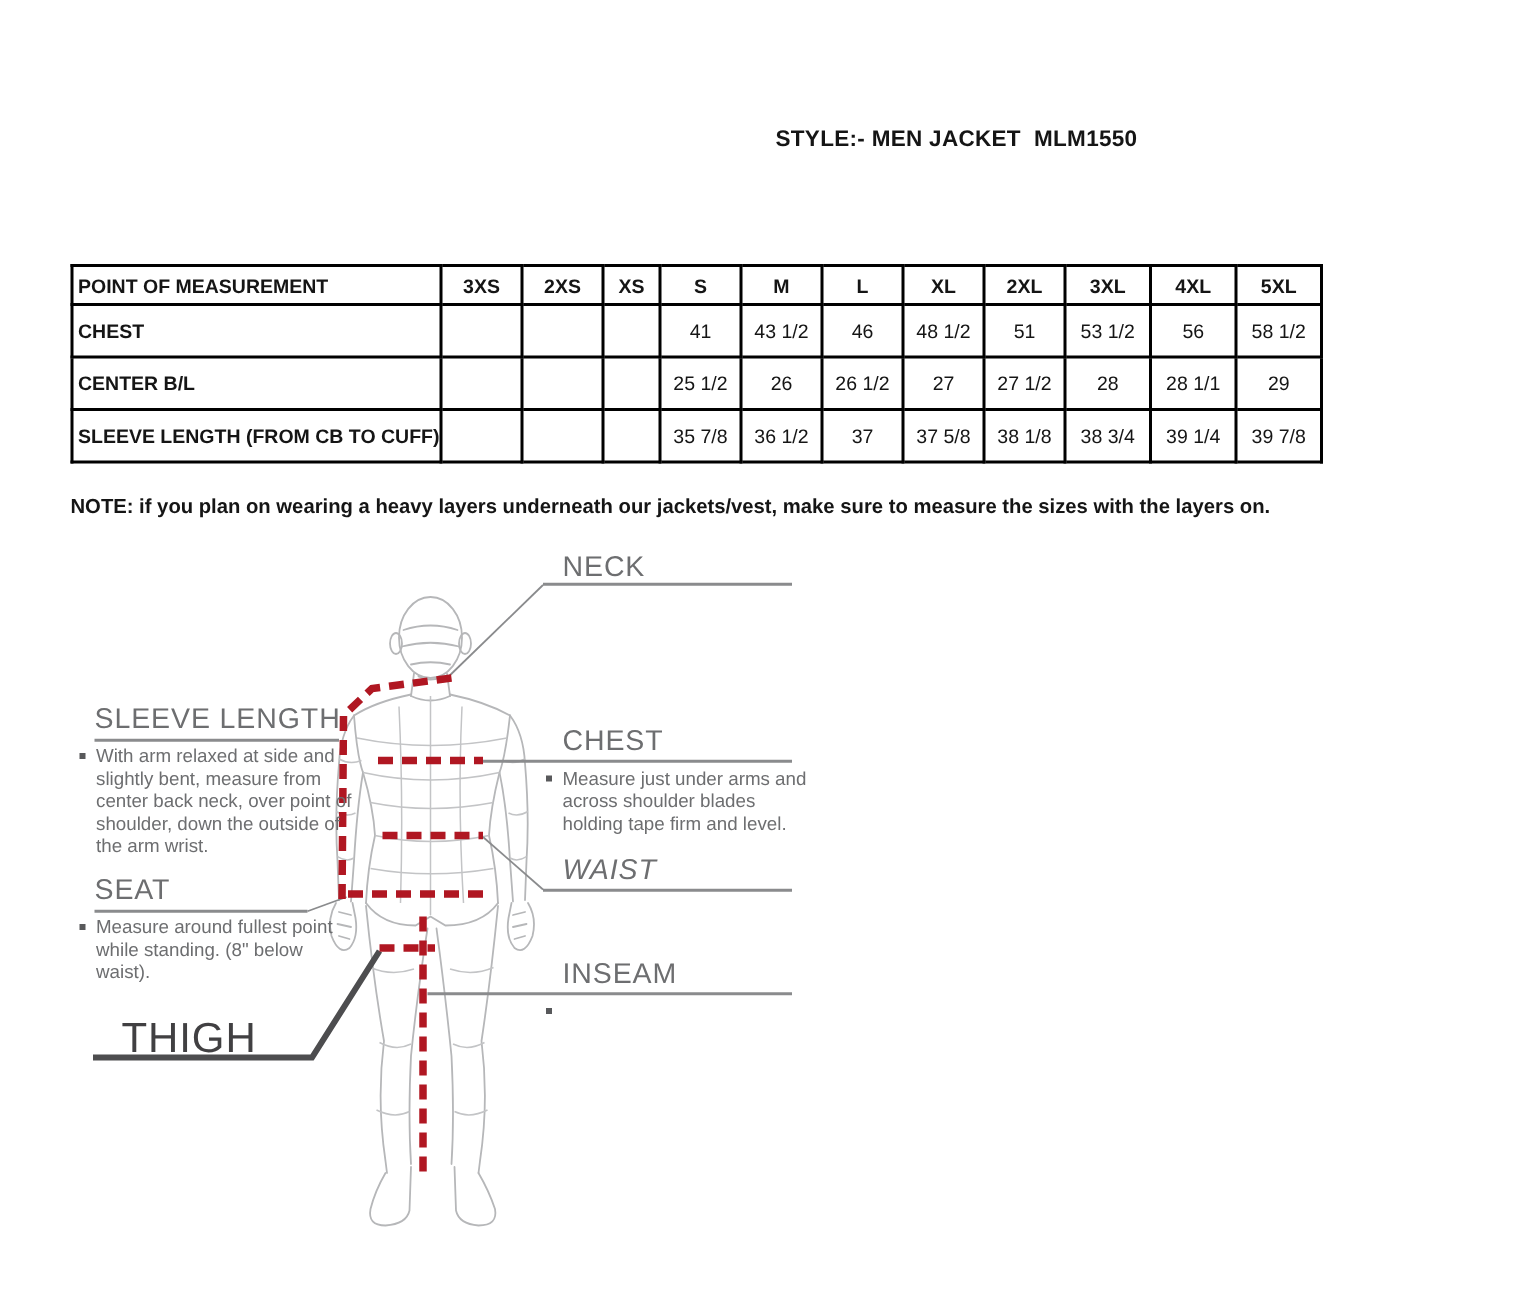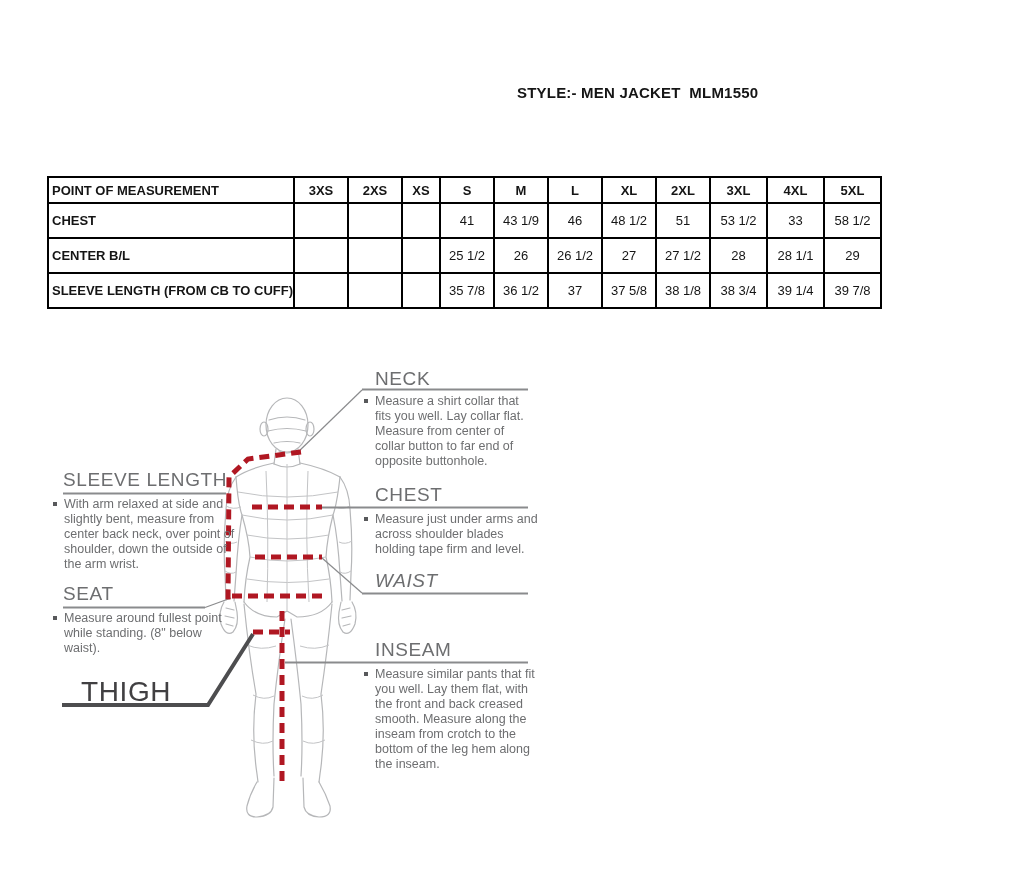--- a/index.html
+++ b/index.html
@@ -80,26 +80,26 @@
       <th>3XL</th>
       <th>4XL</th>
       <th>5XL</th>
     </tr>
     <tr>
       <td class="rowlabel">CHEST</td>
       <td></td>
       <td></td>
       <td></td>
       <td>41</td>
-      <td>43 1/9</td>
+      <td>43 1/2</td>
       <td>46</td>
       <td>48 1/2</td>
       <td>51</td>
       <td>53 1/2</td>
-      <td>33</td>
+      <td>56</td>
       <td>58 1/2</td>
     </tr>
     <tr>
       <td class="rowlabel">CENTER B/L</td>
       <td></td>
       <td></td>
       <td></td>
       <td>25 1/2</td>
       <td>26</td>
       <td>26 1/2</td>
@@ -119,20 +119,21 @@
       <td>37</td>
       <td>37 5/8</td>
       <td>38 1/8</td>
       <td>38 3/4</td>
       <td>39 1/4</td>
       <td>39 7/8</td>
     </tr>
   </tbody>
     </table>
 
+  <div class="note-line">NOTE: if you plan on wearing a heavy layers underneath our jackets/vest, make sure to measure the sizes with the layers on.</div>
 
   <div class="diagram">
 
     <svg width="487" height="457" viewBox="0 0 487 457">
 
       <g stroke="#b6b7b9" fill="none" stroke-width="1.2" stroke-linecap="round">
         <ellipse cx="242" cy="61" rx="21" ry="27"></ellipse>
         <path d="M224,56 Q242,50 260,56"></path>
         <path d="M223,67 Q242,62 261,67"></path>
         <path d="M229,79 Q242,76 255,79"></path>
@@ -204,37 +205,32 @@
         <path d="M256,88 L203,95 L184,113 L183,237"></path>
         <line x1="207" y1="143" x2="277" y2="143"></line>
         <line x1="210" y1="193" x2="277" y2="193"></line>
         <line x1="187" y1="232" x2="277" y2="232"></line>
         <line x1="208" y1="268" x2="245" y2="268"></line>
         <line x1="237" y1="247" x2="237" y2="422"></line>
       </g>
     </svg>
 
     <div class="gtitle t-neck">NECK</div>
-    <div class="gdesc d-neck">
-      <span class="bullet"></span>
-      <span>Measure a shirt collar that fits you well. Lay collar flat. Measure from center of collar button to far end of opposite buttonhole.</span>
-    </div>
 
     <div class="gtitle t-chest">CHEST</div>
     <div class="gdesc d-chest">
       <span class="bullet"></span>
       <span>Measure just under arms and across shoulder blades holding tape firm and level.</span>
     </div>
 
     <div class="gtitle t-waist">WAIST</div>
 
     <div class="gtitle t-inseam">INSEAM</div>
     <div class="gdesc d-inseam">
       <span class="bullet"></span>
-      <span>Measure similar pants that fit you well. Lay them flat, with the front and back creased smooth. Measure along the inseam from crotch to the bottom of the leg hem along the inseam.</span>
     </div>
 
     <div class="gtitle t-sleeve">SLEEVE LENGTH</div>
     <div class="gdesc d-sleeve">
       <span class="bullet"></span>
       <span>With arm relaxed at side and slightly bent, measure from center back neck, over point of shoulder, down the outside of the arm wrist.</span>
     </div>
 
     <div class="gtitle t-seat">SEAT</div>
     <div class="gdesc d-seat">

